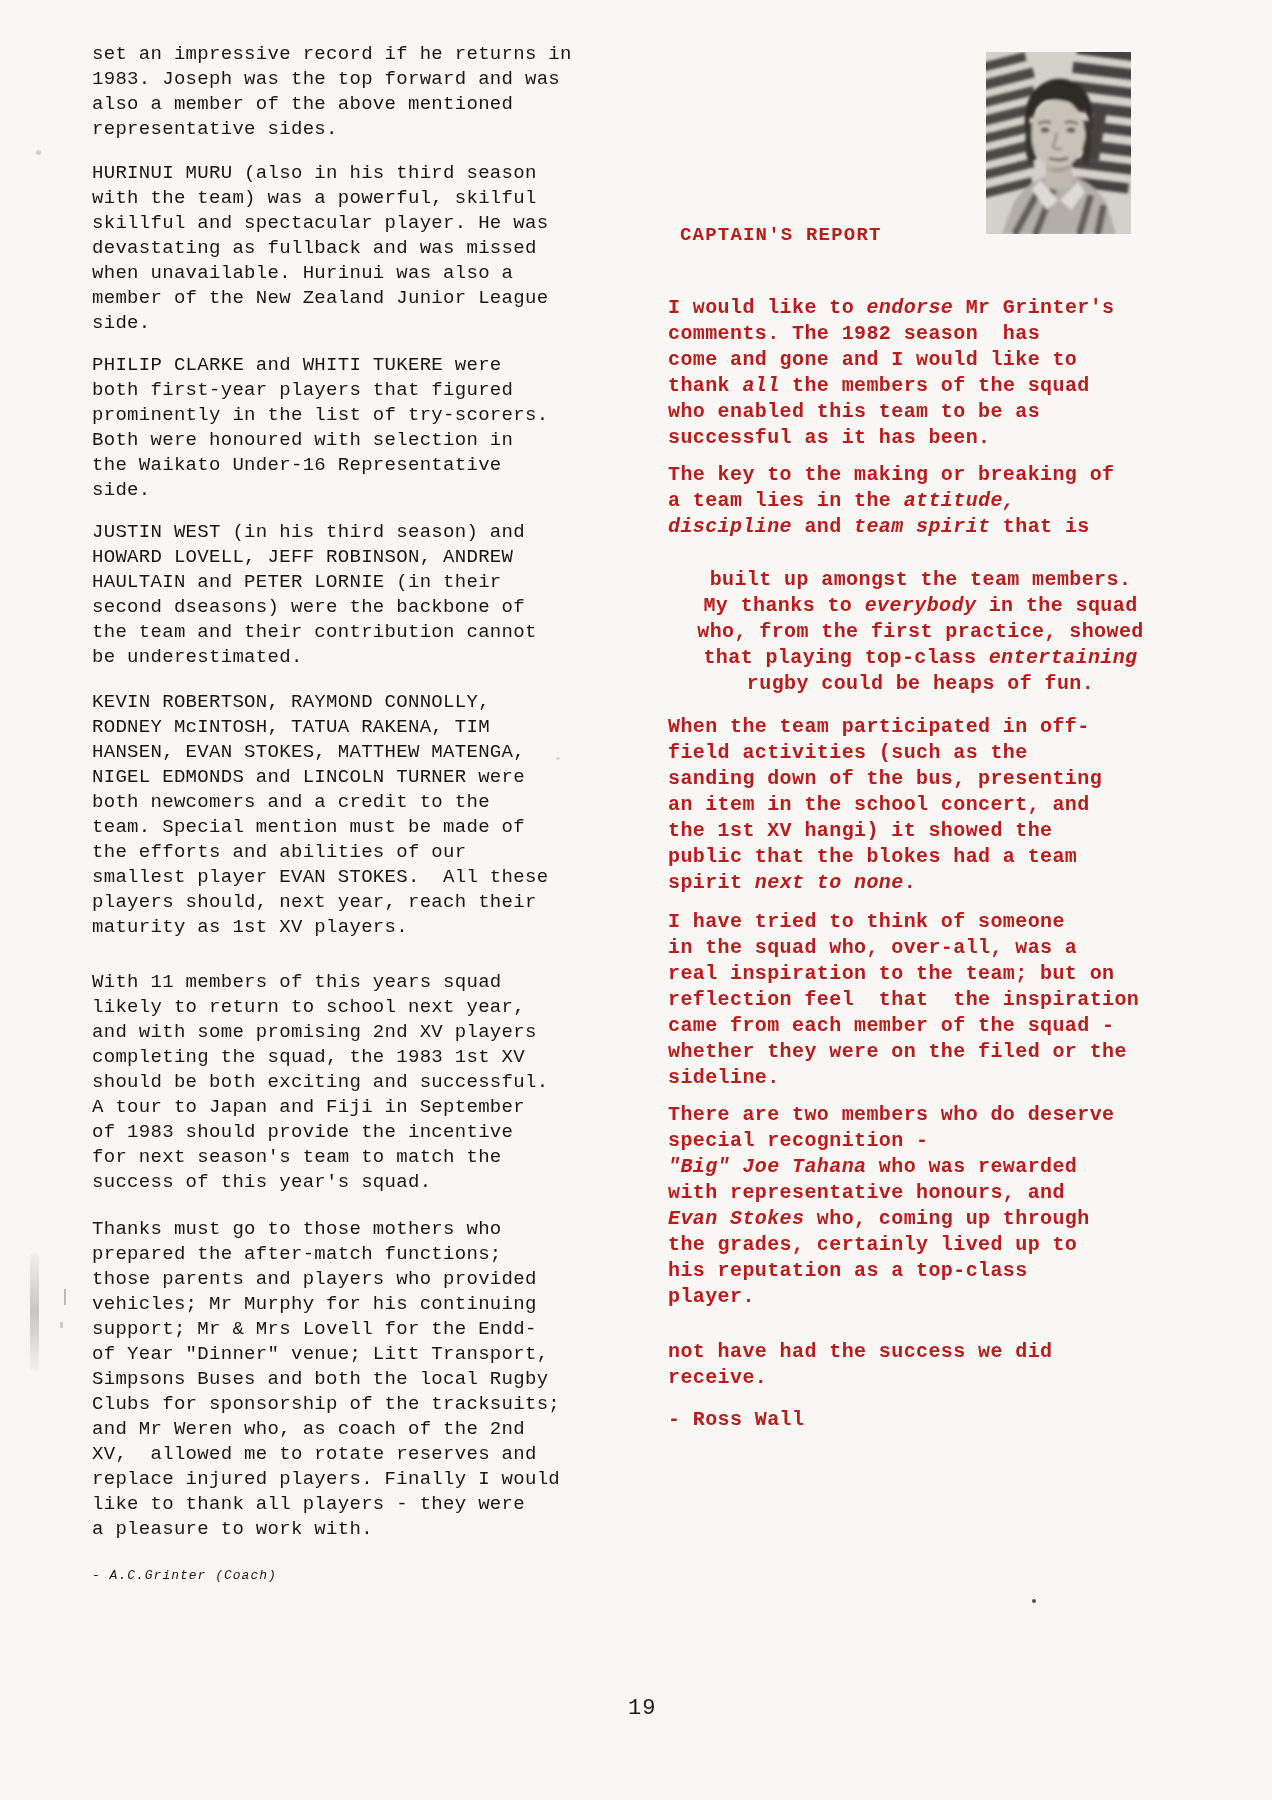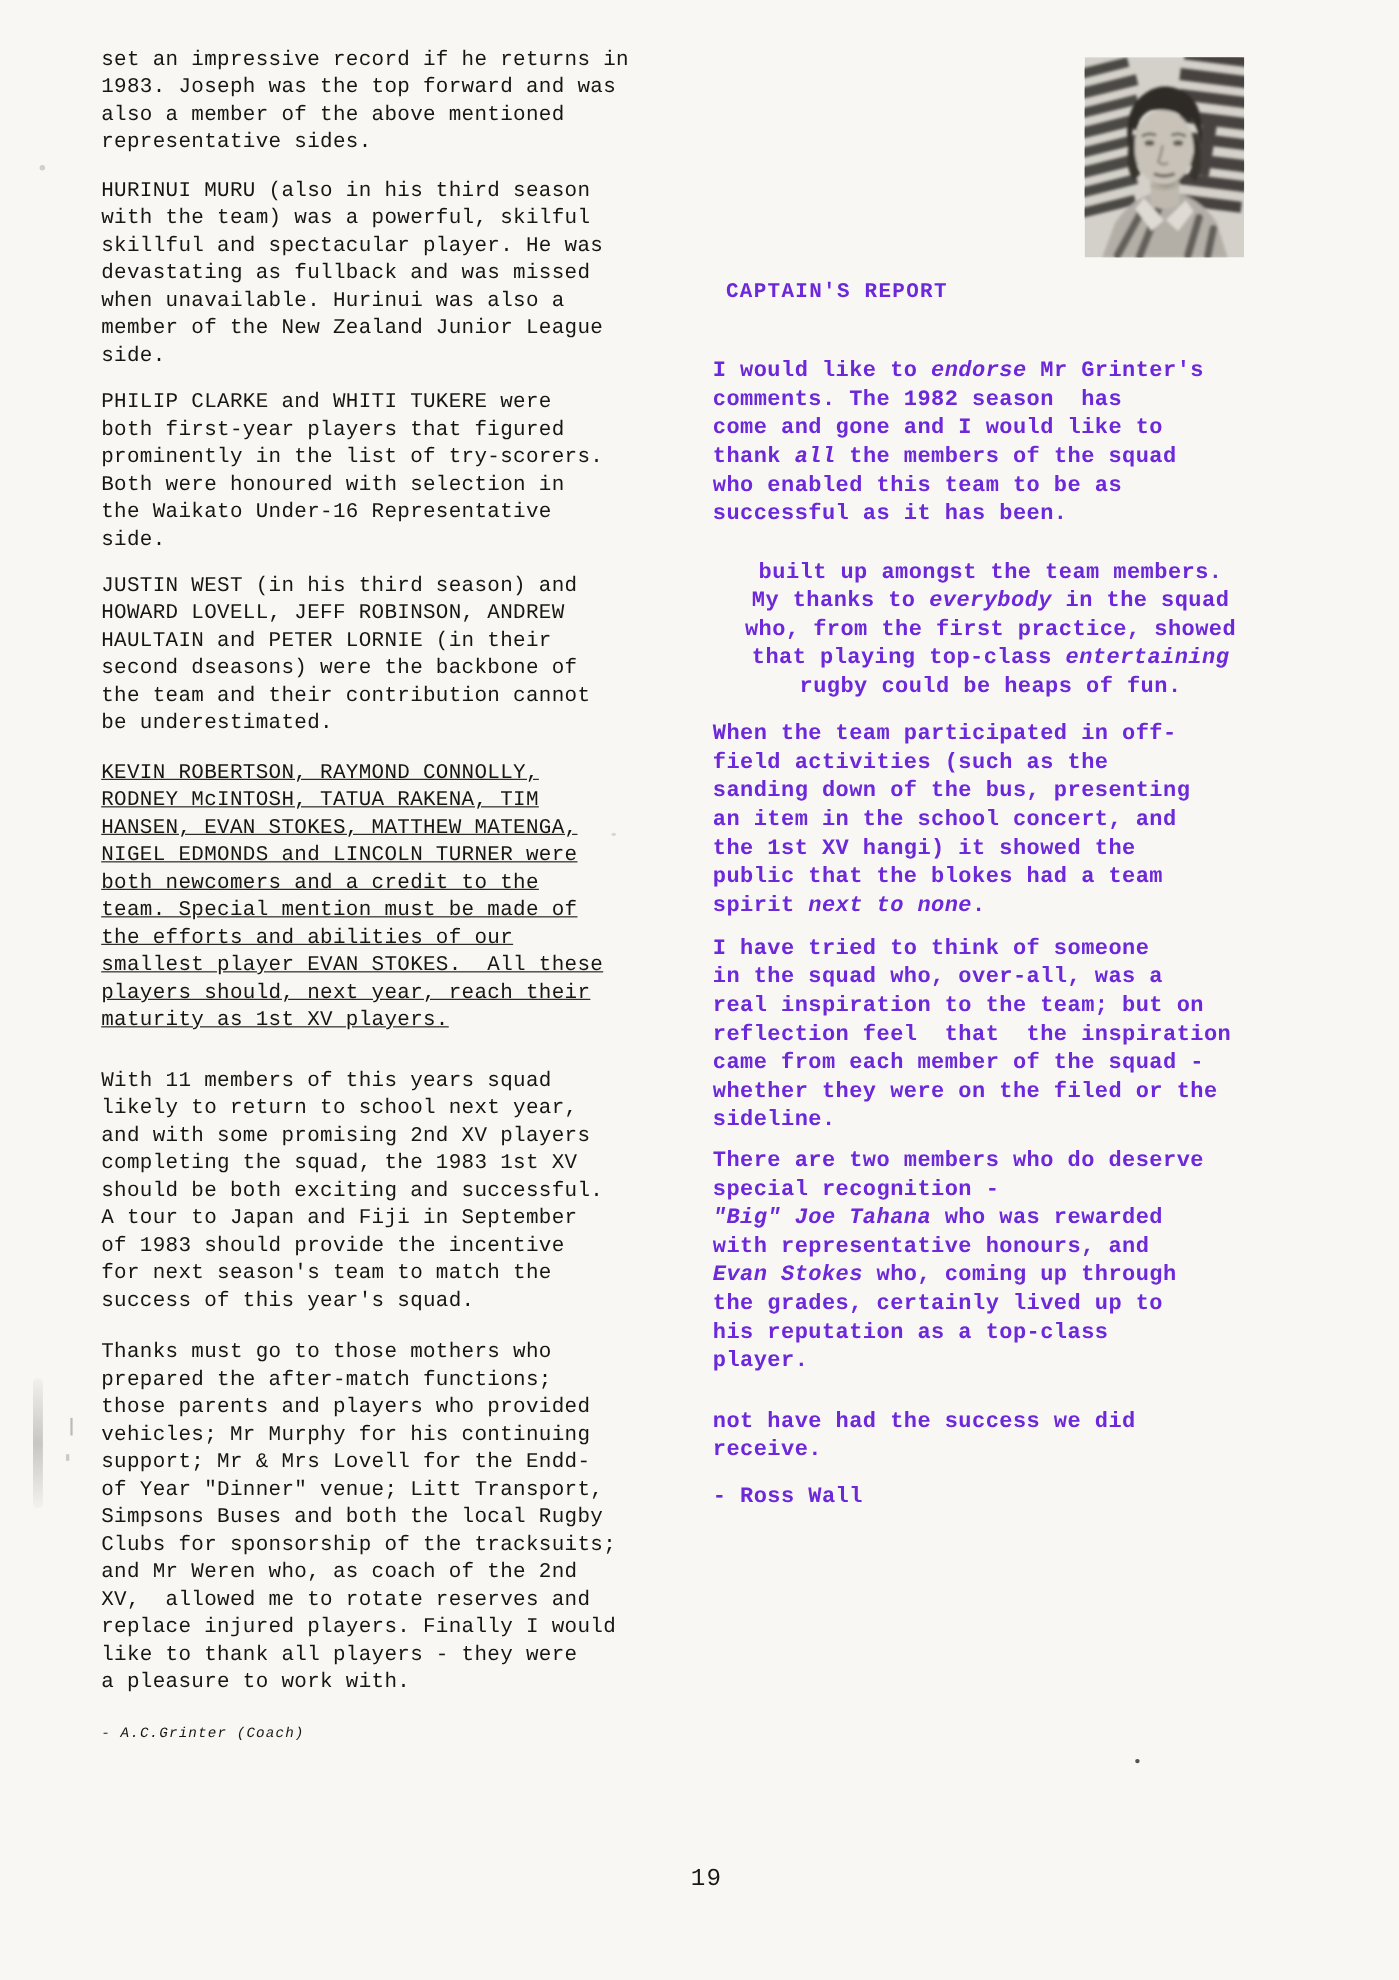--- a/index.html
+++ b/index.html
@@ -12,31 +12,30 @@
   
   .col-left{
     position:absolute;left:92px;top:42px;width:505px;
     font-size:19px;line-height:25px;letter-spacing:.3px;
   }
   .col-left p{margin:0;white-space:pre-wrap;}
   .lp1{margin-bottom:19px !important;}
   .lp2{margin-bottom:17px !important;}
   .lp3{margin-bottom:17px !important;}
   .lp4{margin-bottom:20px !important;}
-  .lp5{margin-bottom:30px !important;text-decoration:underline;}
+  .lp5{margin-bottom:30px !important;}
   .lp6{margin-bottom:22px !important;}
   .lp7{margin-bottom:21px !important;}
   .sig-left{font-size:13px;}
   .sig-left em{letter-spacing:1px;}
   
   .col-right{
-    position:absolute;left:648px;top:222px;width:505px;
+    position:absolute;left:668px;top:222px;width:505px;
     font-size:20px;line-height:26px;font-weight:bold;letter-spacing:.4px;
-    color:#6d28d9;
-    margin-top:30px;
+    color:#b91c1c;
   }
   .col-right p{margin:0;white-space:pre-wrap;}
   .col-right .heading{
     margin:0 0 0 12px;font-size:19px;letter-spacing:1.2px;white-space:pre;
   }
   .rp1{margin-top:47px !important;}
   .rp2a{margin-top:11px !important;}
   .rp2b{margin-top:27px !important;text-align:center;}
   .rp3{margin-top:17px !important;}
   .rp4{margin-top:14px !important;}
@@ -198,20 +197,23 @@
   </div>
 
   <div class="col-right">
     <p class="heading">CAPTAIN'S REPORT</p>
     <p class="rp1"><span>I would like to </span><em>endorse</em><span> Mr Grinter's
 comments. The 1982 season  has
 come and gone and I would like to
 thank </span><em>all</em><span> the members of the squad
 who enabled this team to be as
 successful as it has been.</span></p>
+    <p class="rp2a"><span>The key to the making or breaking of
+a team lies in the </span><em>attitude,
+discipline</em><span> and </span><em>team spirit</em><span> that is</span></p>
     <p class="rp2b"><span>built up amongst the team members.
 My thanks to </span><em>everybody</em><span> in the squad
 who, from the first practice, showed
 that playing top-class </span><em>entertaining</em><span>
 rugby could be heaps of fun.</span></p>
     <p class="rp3"><span>When the team participated in off-
 field activities (such as the
 sanding down of the bus, presenting
 an item in the school concert, and
 the 1st XV hangi) it showed the

